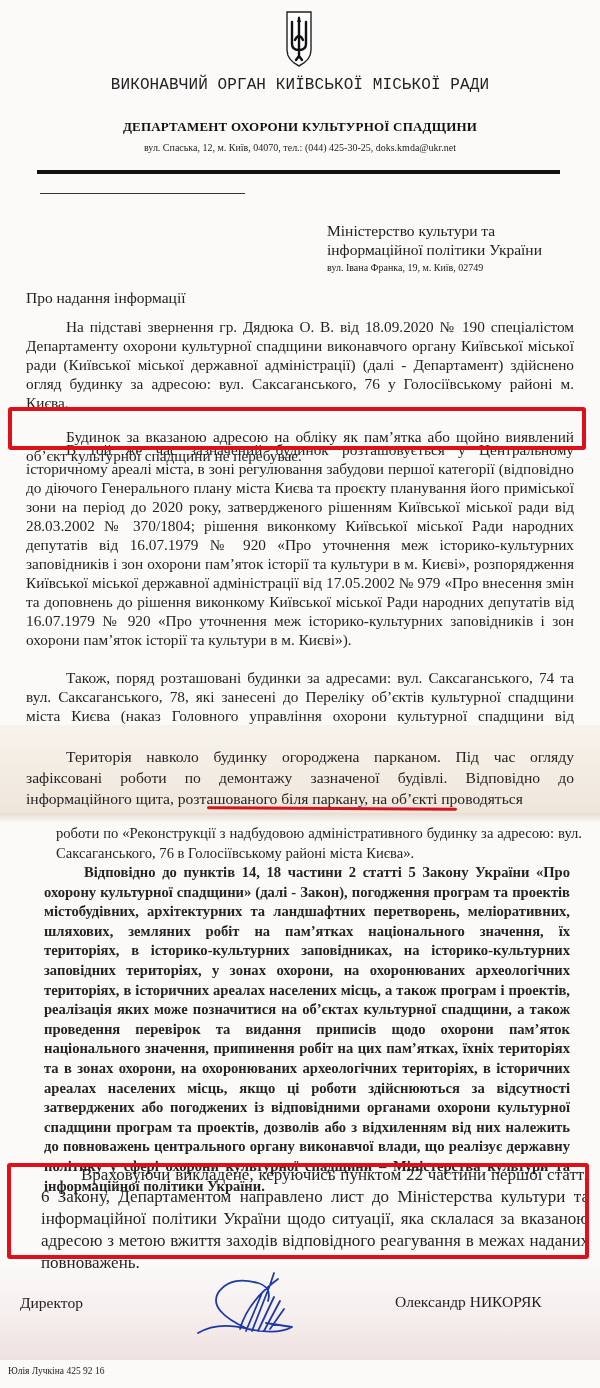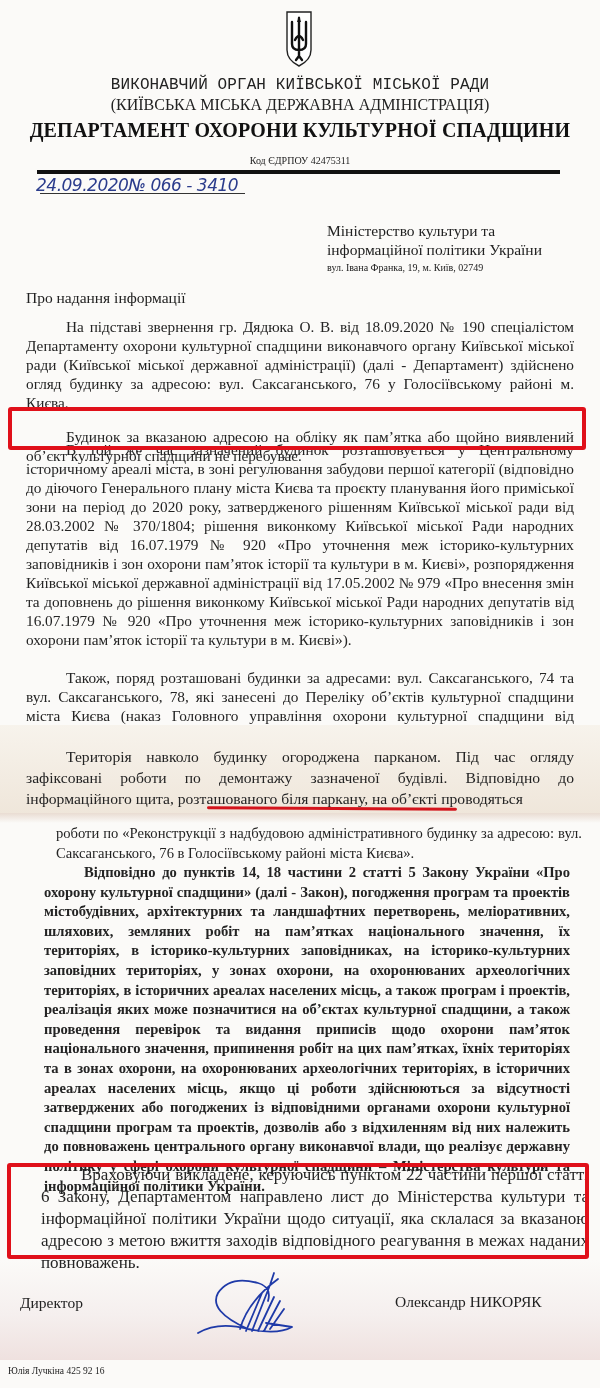--- a/index.html
+++ b/index.html
@@ -10,21 +10,21 @@
       color: #222;
       position: relative;
     }
     .page { position: absolute; left: 0; top: 0; width: 600px; height: 1388px; }
     .abs { position: absolute; }
 
     
     .emblem { left: 285px; top: 10px; width: 28px; height: 58px; }
     .org1 { left: 0; width: 600px; top: 76px; text-align: center; font-size: 16px; letter-spacing: 0.1px; color: #222; font-family: Liberation Mono, monospace; }
     .org2 { left: 0; width: 600px; top: 96px; text-align: center; font-size: 16px; color: #222; }
-    .dept { left: 0; width: 600px; top: 119px; text-align: center; font-size: 20px; font-weight: bold; letter-spacing: 0.2px; color: #111; }
+    .dept { left: 0; width: 600px; top: 119px; text-align: center; font-size: 13px; font-weight: bold; letter-spacing: 0.2px; color: #111; }
     .addr { left: 0; width: 600px; top: 142px; text-align: center; font-size: 10px; color: #222; }
     .code { left: 0; width: 600px; top: 155px; text-align: center; font-size: 10px; color: #222; }
     .rule { left: 37px; top: 170px; width: 523px; height: 4px; background: #111; }
     .regno {
       left: 36px; top: 175px; font-family: "DejaVu Sans", sans-serif; font-style: italic;
       font-size: 17px; color: #2b3c8c; letter-spacing: -0.5px;
     }
     .regline { left: 40px; top: 193px; width: 205px; height: 1px; background: #333; }
 
     
@@ -77,25 +77,23 @@
 
 <div class="page">
 
   <svg class="abs emblem" viewBox="0 0 28 58">
     <path d="M2 2 H26 V40 Q26 50 14 56 Q2 50 2 40 Z" fill="#fff" stroke="#222" stroke-width="1.4"></path>
     <path d="M14 8 L14 46 M7 12 L7 34 Q7 40 14 40 Q21 40 21 34 L21 12 M10 30 Q14 22 18 30 M14 46 L11 50 M14 46 L17 50" fill="none" stroke="#111" stroke-width="2.4" stroke-linecap="round"></path>
     <path d="M14 6 L12 12 L16 12 Z" fill="#111"></path>
   </svg>
 
   <div class="abs org1">ВИКОНАВЧИЙ ОРГАН КИЇВСЬКОЇ МІСЬКОЇ РАДИ</div>
-  <div class="abs org2">(КИЇВСЬКА МІСЬКА ДЕРЖАВНА АДМІНІСТРАЦІЯ)</div>
   <div class="abs dept">ДЕПАРТАМЕНТ ОХОРОНИ КУЛЬТУРНОЇ СПАДЩИНИ</div>
-  <div class="abs code">Код ЄДРПОУ 42475311</div>
+  <div class="abs addr">вул. Спаська, 12, м. Київ, 04070, тел.: (044) 425-30-25, doks.kmda@ukr.net</div>
   <div class="abs rule"></div>
-  <div class="abs regno">24.09.2020№ 066 - 3410</div>
   <div class="abs regline"></div>
 
   <div class="abs to1">Міністерство культури та</div>
   <div class="abs to2">інформаційної політики України</div>
   <div class="abs to3">вул. Івана Франка, 19, м. Київ, 02749</div>
 
   <div class="abs subject">Про надання інформації</div>
 
   <div class="para p1">На підставі звернення гр. Дядюка О. В. від 18.09.2020 № 190 спеціалістом Департаменту охорони культурної спадщини виконавчого органу Київської міської ради (Київської міської державної адміністрації) (далі - Департамент) здійснено огляд будинку за адресою: вул. Саксаганського, 76 у Голосіївському районі м. Києва.</div>
   <div class="para p2">Будинок за вказаною адресою на обліку як пам’ятка або щойно виявлений об’єкт культурної спадщини не перебуває.</div>

